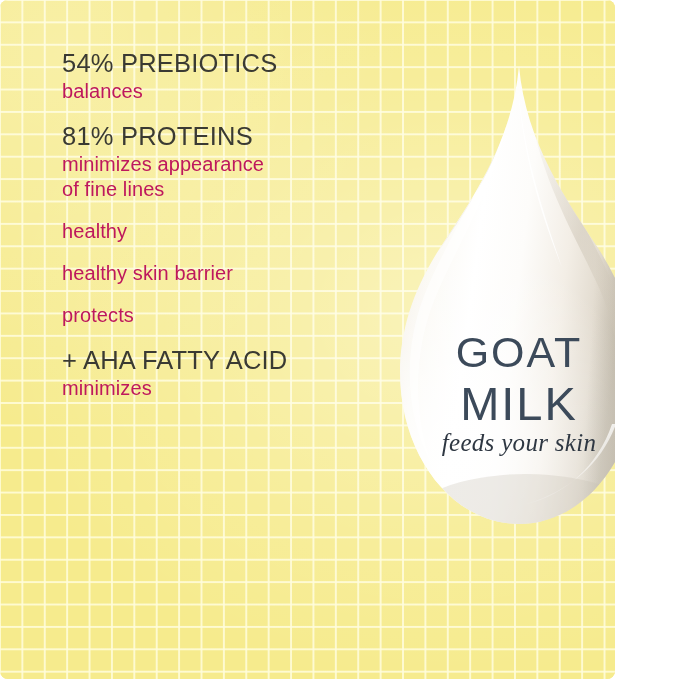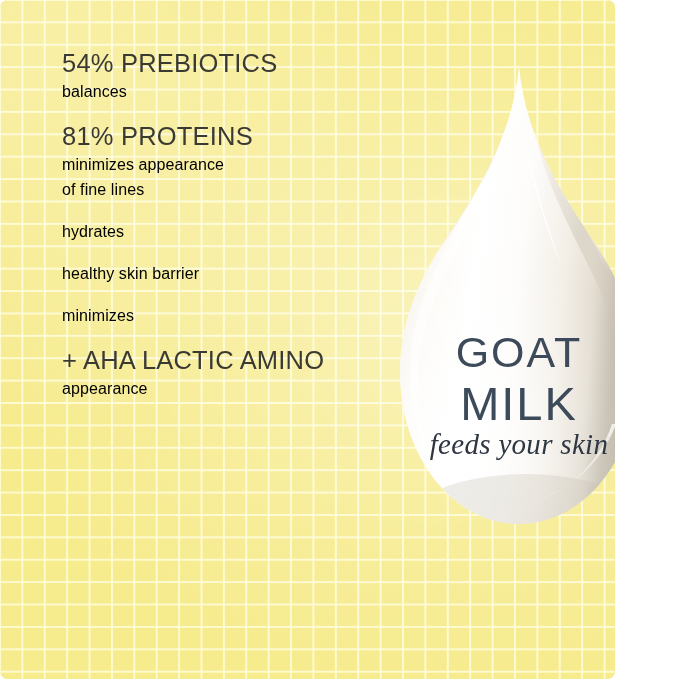--- a/index.html
+++ b/index.html
@@ -45,22 +45,22 @@
   .ingredient-block { margin-bottom: 17px; }
   .ing-title {
     color: #3a3a33;
     font-size: 25.5px;
     line-height: 31px;
     letter-spacing: 0.2px;
     font-weight: 400;
     white-space: pre-line;
   }
   .ing-sub {
-    color: #000000;
-    font-size: 16px;
+    color: #be185d;
+    font-size: 20px;
     line-height: 25px;
     letter-spacing: 0.1px;
     font-weight: 400;
     white-space: pre-line;
   }
   
   #droplet-wrap {
     position: absolute;
     left: 376px;
     top: 52px;
@@ -89,21 +89,21 @@
   }
   #brand-goat { top: 279px; font-size: 43px; letter-spacing: 2px; }
   #brand-milk { top: 328px; font-size: 47px; letter-spacing: 2px; text-align: center; }
   #brand-tagline {
     position: absolute;
     left: 0; right: 0;
     top: 378px;
     color: #2e3742;
     font-family: "Liberation Serif", serif;
     font-style: italic;
-    font-size: 29px;
+    font-size: 25px;
     letter-spacing: 0.3px;
     line-height: 1;
   }
 </style>
 </head>
 <body>
 
 <div id="canvas">
 
   <div id="grid-bg"></div>
@@ -116,34 +116,34 @@
       <div class="ing-sub">balances</div>
     </div>
 
     <div class="ingredient-block">
       <div class="ing-title">81% PROTEINS</div>
       <div class="ing-sub">minimizes appearance
 of fine lines</div>
     </div>
 
     <div class="ingredient-block">
-      <div class="ing-sub">hydrates</div>
+      <div class="ing-sub">healthy</div>
     </div>
 
     <div class="ingredient-block">
       <div class="ing-sub">healthy skin barrier</div>
     </div>
 
     <div class="ingredient-block">
+      <div class="ing-sub">protects</div>
+    </div>
+
+    <div class="ingredient-block">
+      <div class="ing-title">+ AHA FATTY ACID</div>
       <div class="ing-sub">minimizes</div>
-    </div>
-
-    <div class="ingredient-block">
-      <div class="ing-title">+ AHA LACTIC AMINO</div>
-      <div class="ing-sub">appearance</div>
     </div>
 
   </div>
 
   <div id="droplet-wrap">
     <svg id="droplet-svg" viewBox="0 0 286 500" preserveAspectRatio="none">
       <defs>
         <linearGradient id="dropBody" x1="0" y1="0" x2="1" y2="0.25">
           <stop offset="0%" stop-color="#ded7cb"></stop>
           <stop offset="9%" stop-color="#f4efe6"></stop>

